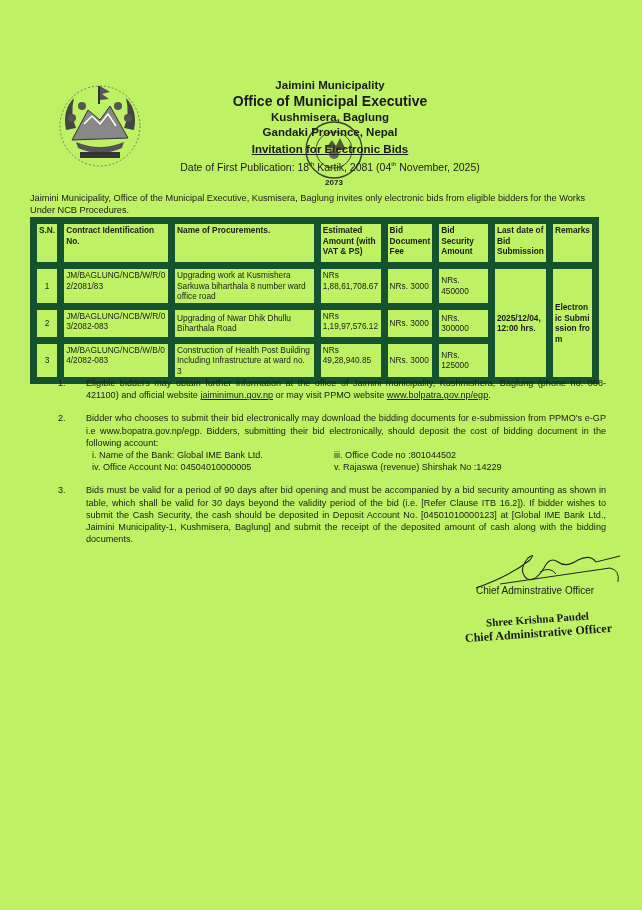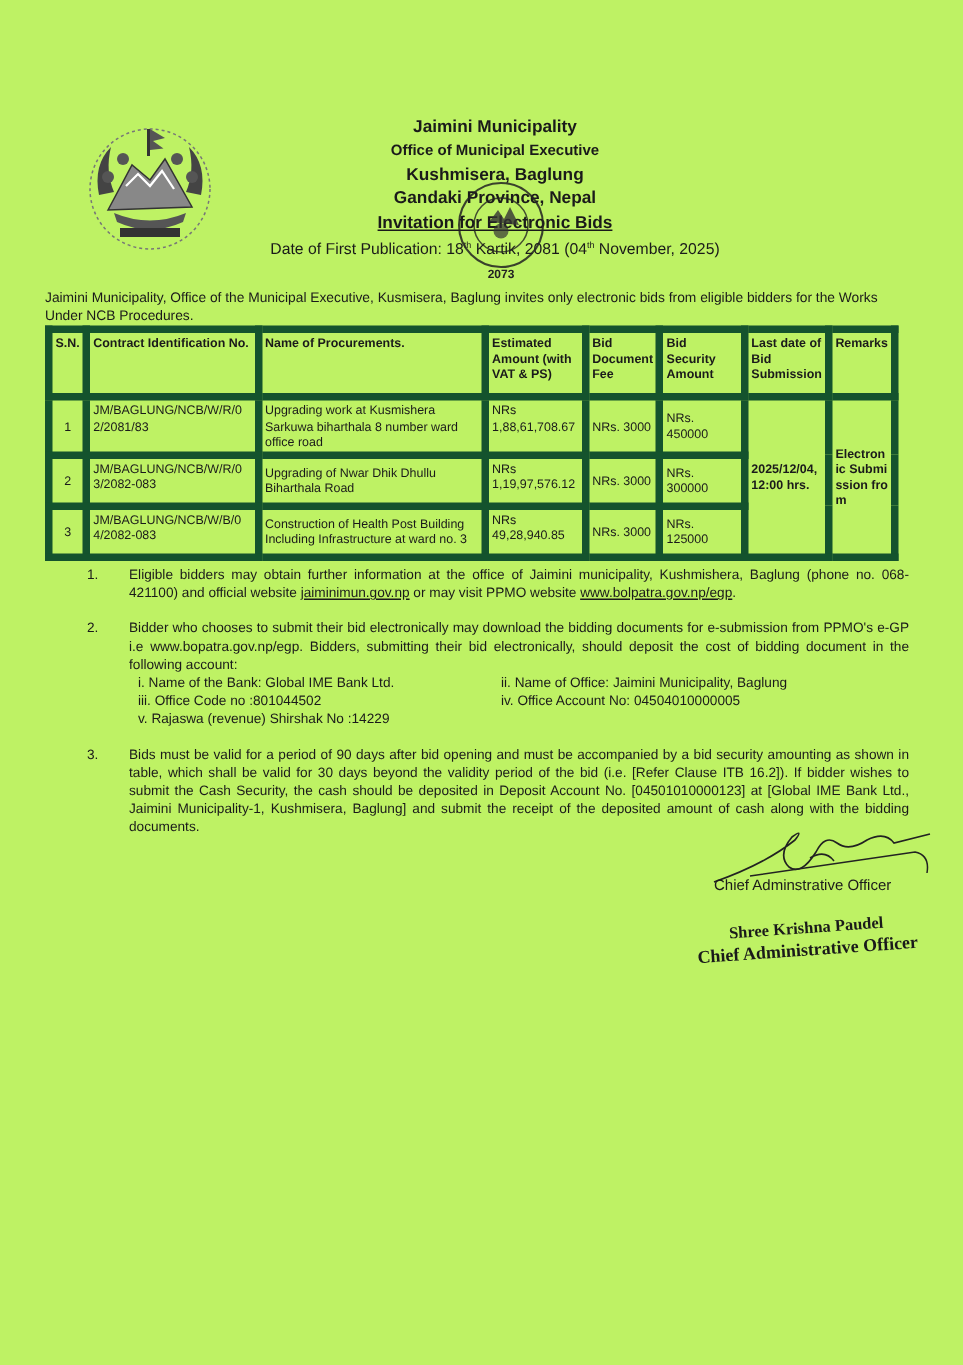--- a/index.html
+++ b/index.html
@@ -6,34 +6,34 @@
     html, body { width: 642px; height: 910px; background: #ffffff; overflow: hidden; }
     body { font-family: "Liberation Sans", sans-serif; color: #1a1a1a; position: relative; }
     .page { position: absolute; left: 0; top: 0; width: 642px; height: 910px; background: #bef264; }
 
     
     .emblem { position: absolute; left: 52px; top: 80px; width: 96px; height: 92px; }
 
     
     .header { position: absolute; left: 160px; top: 78px; width: 340px; text-align: center; }
     .h-muni { font-size: 11.5px; font-weight: bold; line-height: 14px; }
-    .h-office { font-size: 10px; font-weight: bold; line-height: 18px; }
+    .h-office { font-size: 14px; font-weight: bold; line-height: 18px; }
     .h-addr { font-size: 11.5px; font-weight: bold; line-height: 15px; }
     .h-title { font-size: 11.5px; font-weight: bold; text-decoration: underline; line-height: 15px; margin-top: 2px; }
     .h-date { font-size: 10.5px; line-height: 14px; }
     .h-date sup { font-size: 6px; }
 
     
     .stamp { position: absolute; left: 300px; top: 118px; width: 68px; height: 70px; }
 
     .intro { position: absolute; left: 30px; top: 193px; width: 580px; font-size: 9.2px; line-height: 11.5px; }
 
     
     table.bids { position: absolute; left: 30px; top: 217px; width: 569px; border-collapse: collapse; font-size: 8.3px; line-height: 10.5px; }
-    table.bids th, table.bids td { border: 5px solid #14532d; vertical-align: top; padding: 1px 2px; text-align: left; }
+    table.bids th, table.bids td { border: 7px solid #14532d; vertical-align: top; padding: 1px 2px; text-align: left; }
     table.bids th { font-weight: bold; height: 45px; }
     table.bids td { height: 34px; }
     table.bids td.mid { vertical-align: middle; }
     table.bids td.sn { text-align: center; vertical-align: middle; }
     .bold { font-weight: bold; }
 
     .notes { position: absolute; left: 58px; top: 377px; width: 548px; font-size: 9.1px; line-height: 12.2px; }
     .note { position: relative; padding-left: 28px; margin-bottom: 11px; text-align: justify; }
     .note-num { position: absolute; left: 0; top: 0; }
     .acct-grid { display: grid; grid-template-columns: 242px 280px; padding-left: 6px; }
@@ -150,21 +150,20 @@
   <div class="notes">
     <div class="note">
       <span class="note-num">1.</span>
       <span>Eligible bidders may obtain further information at the office of Jaimini municipality, Kushmishera, Baglung (phone no. 068-421100) and official website </span><span class="link">jaiminimun.gov.np</span><span> or may visit   PPMO website </span><span class="link">www.bolpatra.gov.np/egp</span><span>.</span>
     </div>
     <div class="note">
       <span class="note-num">2.</span>
       <div>Bidder who chooses to submit their bid electronically may download the bidding documents for e-submission from PPMO's e-GP i.e www.bopatra.gov.np/egp. Bidders, submitting their bid electronically, should deposit the cost of bidding document in the following account:</div>
       <div class="acct-grid">
         <div>i. Name of the Bank: Global IME Bank Ltd.</div>
-        <div>ii. Name of Office: Jaimini Municipality, Baglung</div>
         <div>iii. Office Code no :801044502</div>
         <div>iv. Office Account No: 04504010000005</div>
         <div>v. Rajaswa (revenue) Shirshak No :14229</div>
       </div>
     </div>
     <div class="note">
       <span class="note-num">3.</span>
       <div>Bids must be valid for a period of 90 days after bid opening and must be accompanied by a bid security amounting as shown in table, which shall be valid for 30 days beyond the validity period of the bid (i.e. [Refer Clause ITB 16.2]). If bidder wishes to submit the Cash Security, the cash should be deposited in Deposit Account No. [04501010000123] at [Global IME Bank Ltd., Jaimini Municipality-1, Kushmisera, Baglung] and submit the receipt of the deposited amount of cash along with the bidding documents.</div>
     </div>
   </div>

